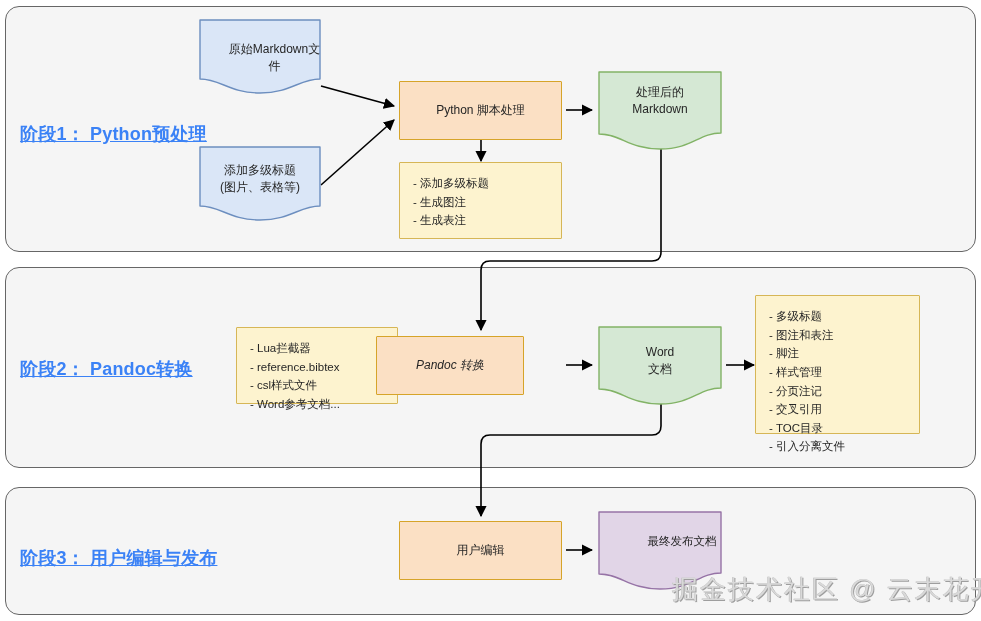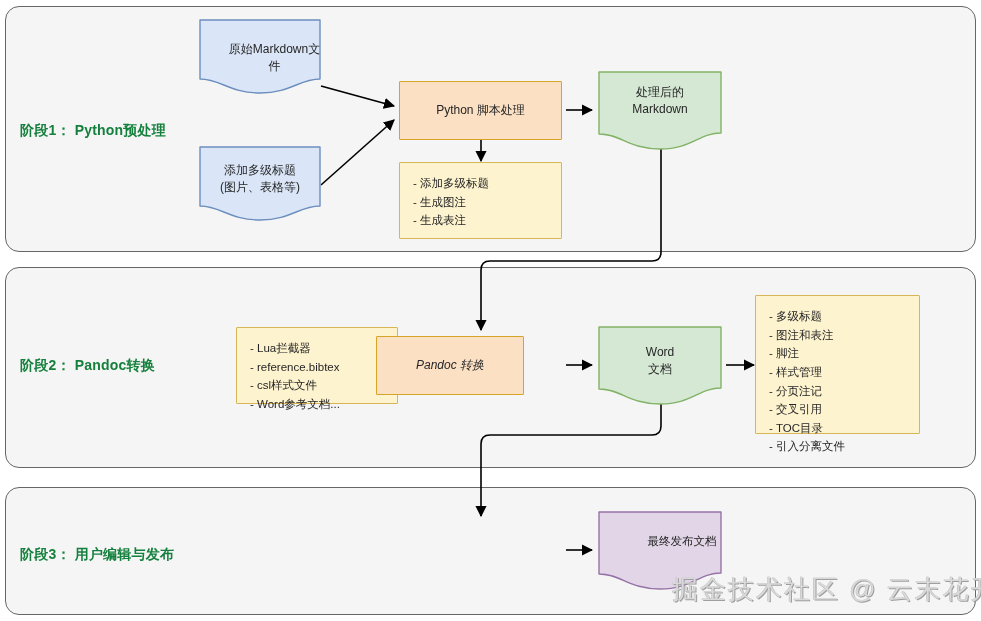--- a/index.html
+++ b/index.html
@@ -20,24 +20,25 @@
   .phase {
     position: absolute;
     background: #f5f5f5;
     border: 1.4px solid #666666;
     border-radius: 14px;
     box-sizing: border-box;
   }
   .phase-label {
     position: absolute;
     font-weight: bold;
-    font-size: 14px;
-    color: #15803d;
+    font-size: 18px;
+    color: #3b82f6;
     white-space: nowrap;
     letter-spacing: 0.2px;
+    text-decoration: underline;
   }
   .node {
     position: absolute;
     box-sizing: border-box;
     display: flex;
     align-items: center;
     justify-content: center;
     text-align: center;
     font-size: 12px;
     color: #262626;
@@ -187,20 +188,21 @@
 
   <div class="node note" style="left:755px; top:295px; width:165px; height:139px;">- 多级标题
 - 图注和表注
 - 脚注
 - 样式管理
 - 分页注记
 - 交叉引用
 - TOC目录
 - 引入分离文件</div>
 
+  <div class="node proc" style="left:399px; top:521px; width:163px; height:59px;">用户编辑</div>
 
   <div class="doc-wrap" style="left:598px; top:511px; width:124px; height:78px;">
     <svg width="124" height="78" viewBox="0 0 124 78" xmlns="http://www.w3.org/2000/svg">
       <path d="M1,1 L123,1 L123,62 C101,62 94,78 62,78 C31,78 23,63 1,63 Z" fill="#e1d5e7" stroke="#9673a6" stroke-width="1.4" stroke-linejoin="round"></path>
     </svg>
     <div class="doc-label" style="top:22px; font-size:11.5px;padding-left:44px;">最终发布文档</div>
   </div>
 
   <div class="watermark" style="left:672px; top:572px;">掘金技术社区 @ 云末花开</div>
 

